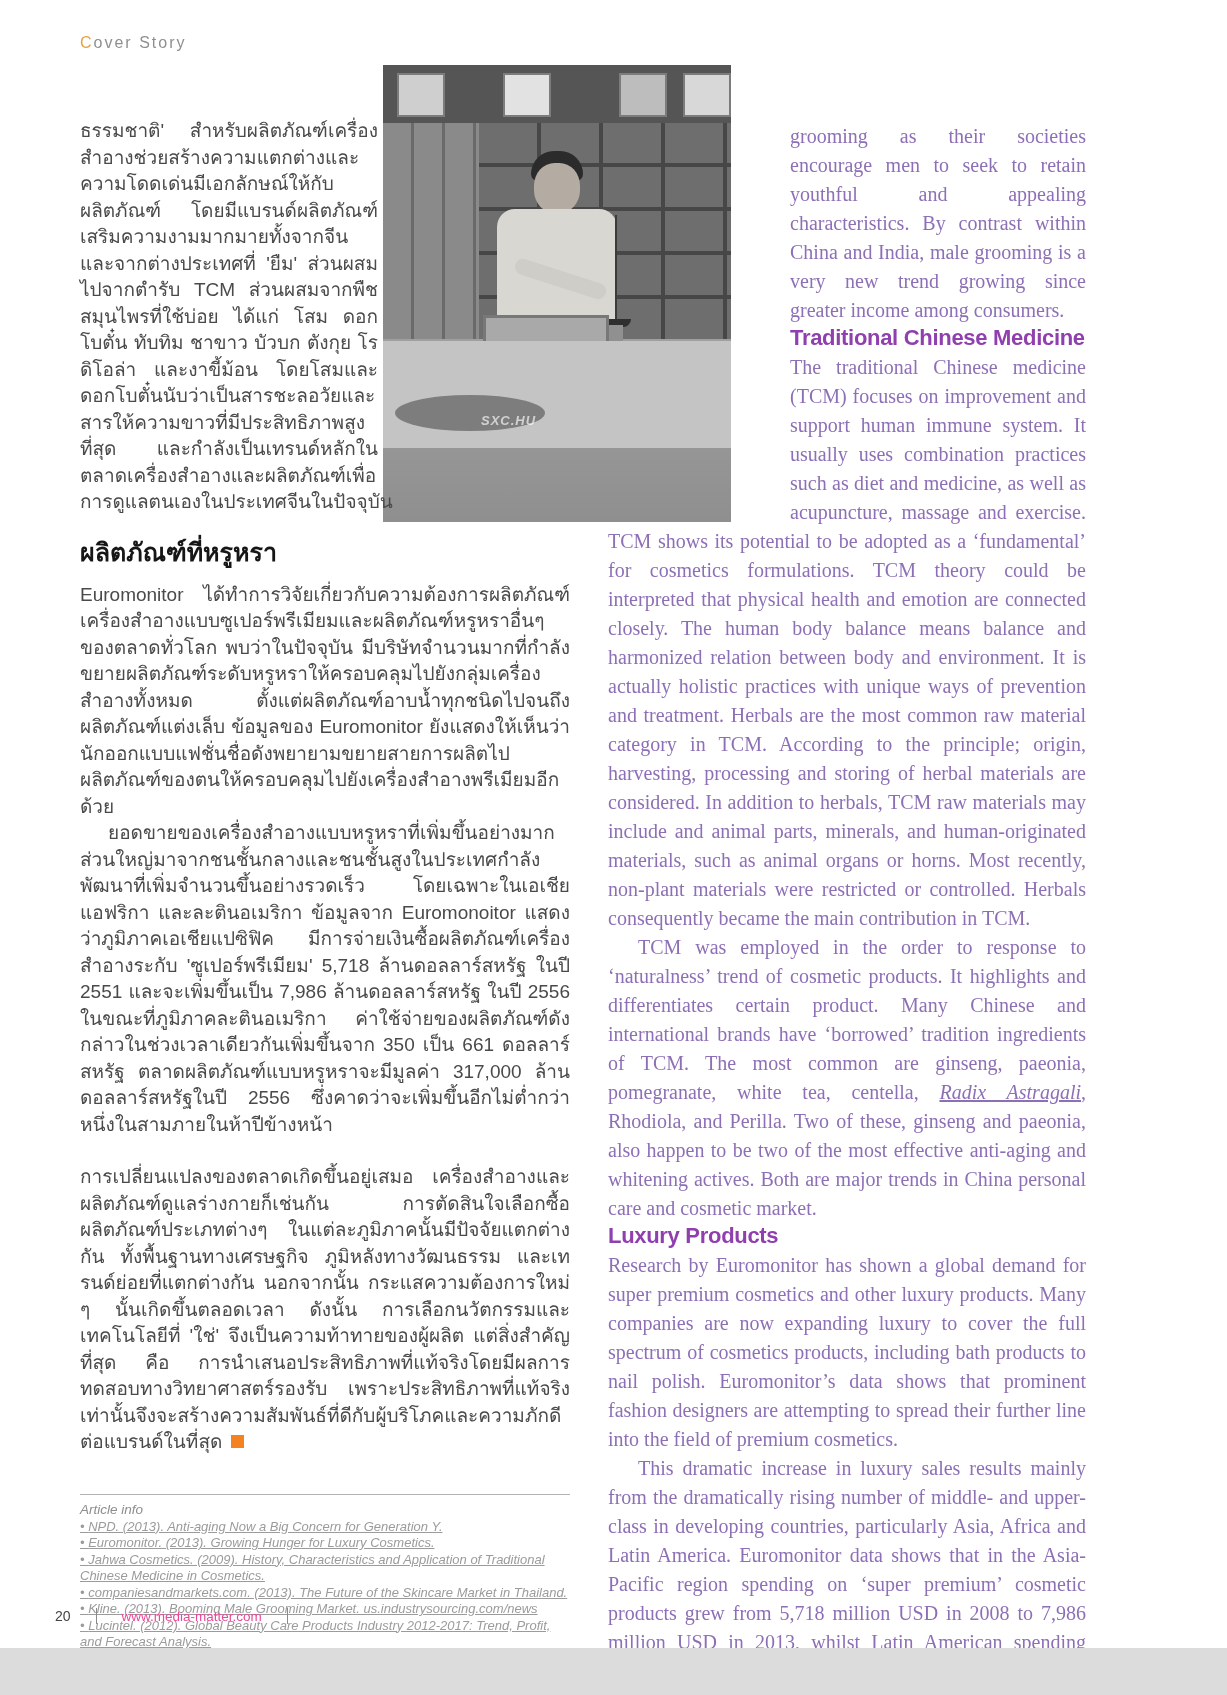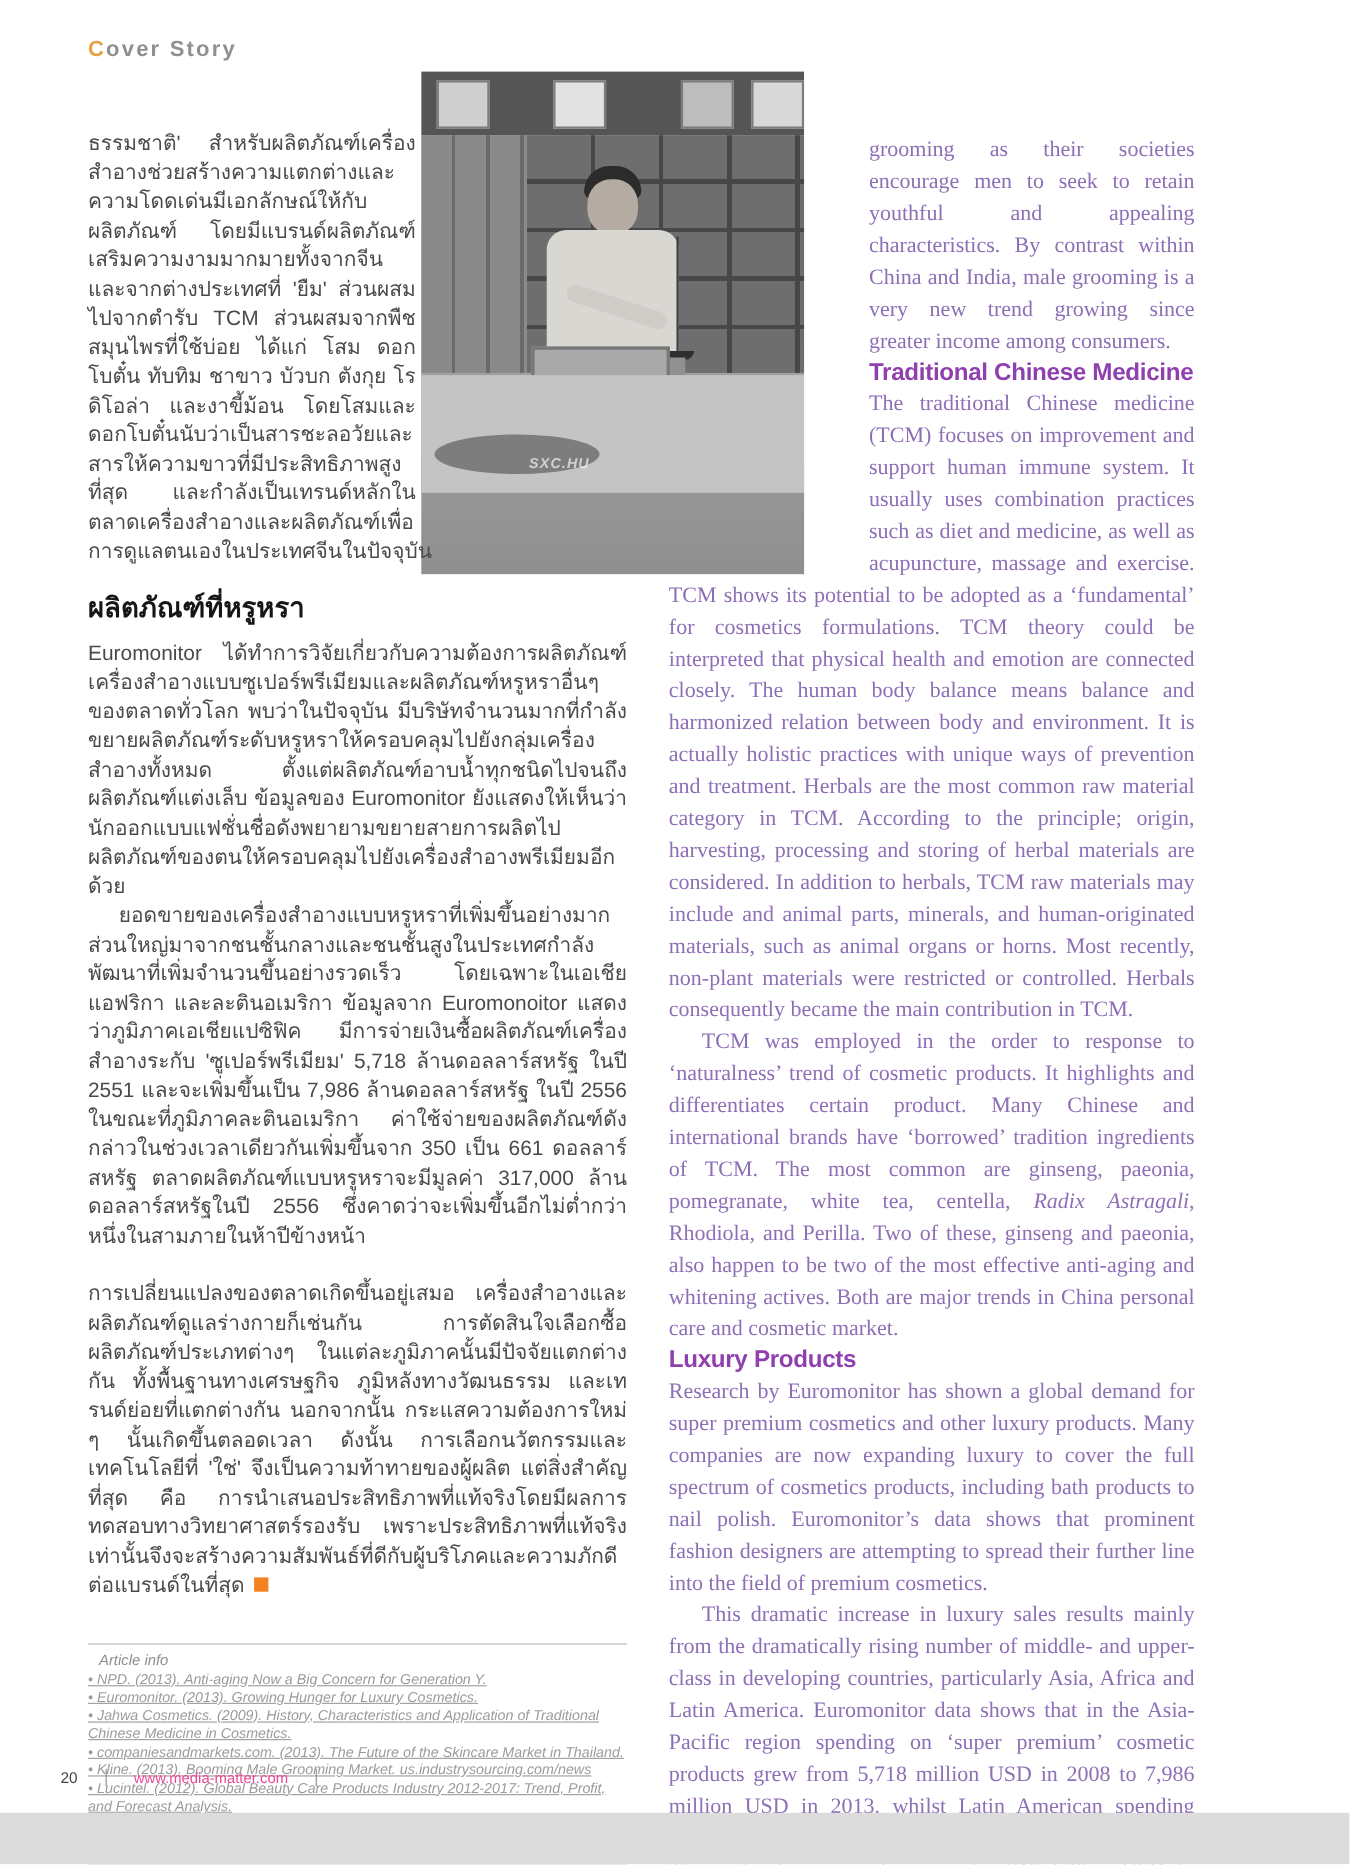--- a/index.html
+++ b/index.html
@@ -1,21 +1,21 @@
 <!DOCTYPE html>
 <html><head>
 <meta charset="utf-8">
 <style>
   html,body{margin:0;padding:0;background:#ffffff;}
   .page{position:relative;width:1227px;height:1695px;background:#ffffff;overflow:hidden;
         font-family:"Liberation Sans",sans-serif;}
 
   
-  .cover-story{position:absolute;left:80px;top:34px;font-size:20px;letter-spacing:2px;
-               font-weight:700;color:#8f8f8f;}
+  .cover-story{position:absolute;left:80px;top:34px;font-size:16px;letter-spacing:2px;
+               font-weight:400;color:#8f8f8f;}
   .cover-story .initial{color:#e6a245;}
 
   
   .photo{position:absolute;left:383px;top:65px;width:348px;height:457px;overflow:hidden;
          background:linear-gradient(#b9b9b9,#8f8f8f);}
   .ph-shelf{position:absolute;left:0;top:0;width:100%;height:58px;background:#555;}
   .ph-box{position:absolute;top:8px;width:44px;height:40px;background:#cfcfcf;border:2px solid #7c7c7c;}
   .ph-box.b1{left:14px;} .ph-box.b2{left:120px;background:#e2e2e2;} .ph-box.b3{left:236px;background:#bdbdbd;}
   .ph-box.b4{left:300px;background:#d8d8d8;}
   .ph-cabinet{position:absolute;left:96px;top:58px;width:252px;height:216px;background:#6e6e6e;
@@ -46,34 +46,34 @@
   .left-col .spacer-r{float:right;width:192px;height:352px;}
   .th-p{margin:0;font-size:19px;line-height:26.5px;text-align:justify;}
   .th-heading{clear:right;margin:16px 0 10px 0;font-size:25px;font-weight:bold;color:#161616;
               letter-spacing:0;}
   .th-p.indent{text-indent:28px;}
   .th-p.gap{margin-top:26px;}
   .sq{display:inline-block;width:13px;height:13px;background:#f58220;margin-left:9px;vertical-align:baseline;}
 
   .article-info{margin-top:38px;border-top:1px solid #b3b3b3;border-bottom:2px solid #b3b3b3;
                 padding:7px 0 10px 0;color:#9b9b9b;font-style:italic;}
-  .article-info h4{margin:0 0 2px 10px;font-size:13.5px;font-weight:normal;font-style:italic;color:#8d8d8d;}
+  .article-info h4{margin:0 0 2px 0;font-size:13.5px;font-weight:normal;font-style:italic;color:#8d8d8d;}
   .article-info ul{margin:0;padding:0;list-style:none;}
   .article-info li{font-size:13px;line-height:16.5px;text-decoration:underline;}
   .article-info li::before{content:"•  ";}
 
   
   .right-col{position:absolute;left:608px;top:122px;width:478px;color:#8d6fb6;
              font-family:"Liberation Serif",serif;}
   .right-col .spacer-l{float:left;width:182px;height:390px;}
   .en-p{margin:0;font-size:20px;line-height:29px;text-align:justify;}
   .en-p.indent{text-indent:30px;}
   .en-heading{margin:0 0 2px 0;font-size:22px;font-weight:bold;color:#8f3fae;
               font-family:"Liberation Sans",sans-serif;letter-spacing:-0.3px;}
-  .italic{font-style:italic;}
+  .italic{font-style:italic;text-decoration:underline;}
 
   
   .footer-text{position:absolute;left:55px;top:1603px;height:26px;display:flex;align-items:center;
                font-size:13.5px;color:#4f4f4f;gap:16px;}
   .footer-text .num{font-size:14px;color:#444;}
   .footer-div{display:inline-block;width:1px;height:16px;background:#8a8a8a;margin:0 9px;}
   .footer-text .url{color:#ec4899;}
   .footer-bar{position:absolute;left:0;top:1648px;width:1227px;height:47px;background:#dcdcdc;}
 </style>
 </head>

